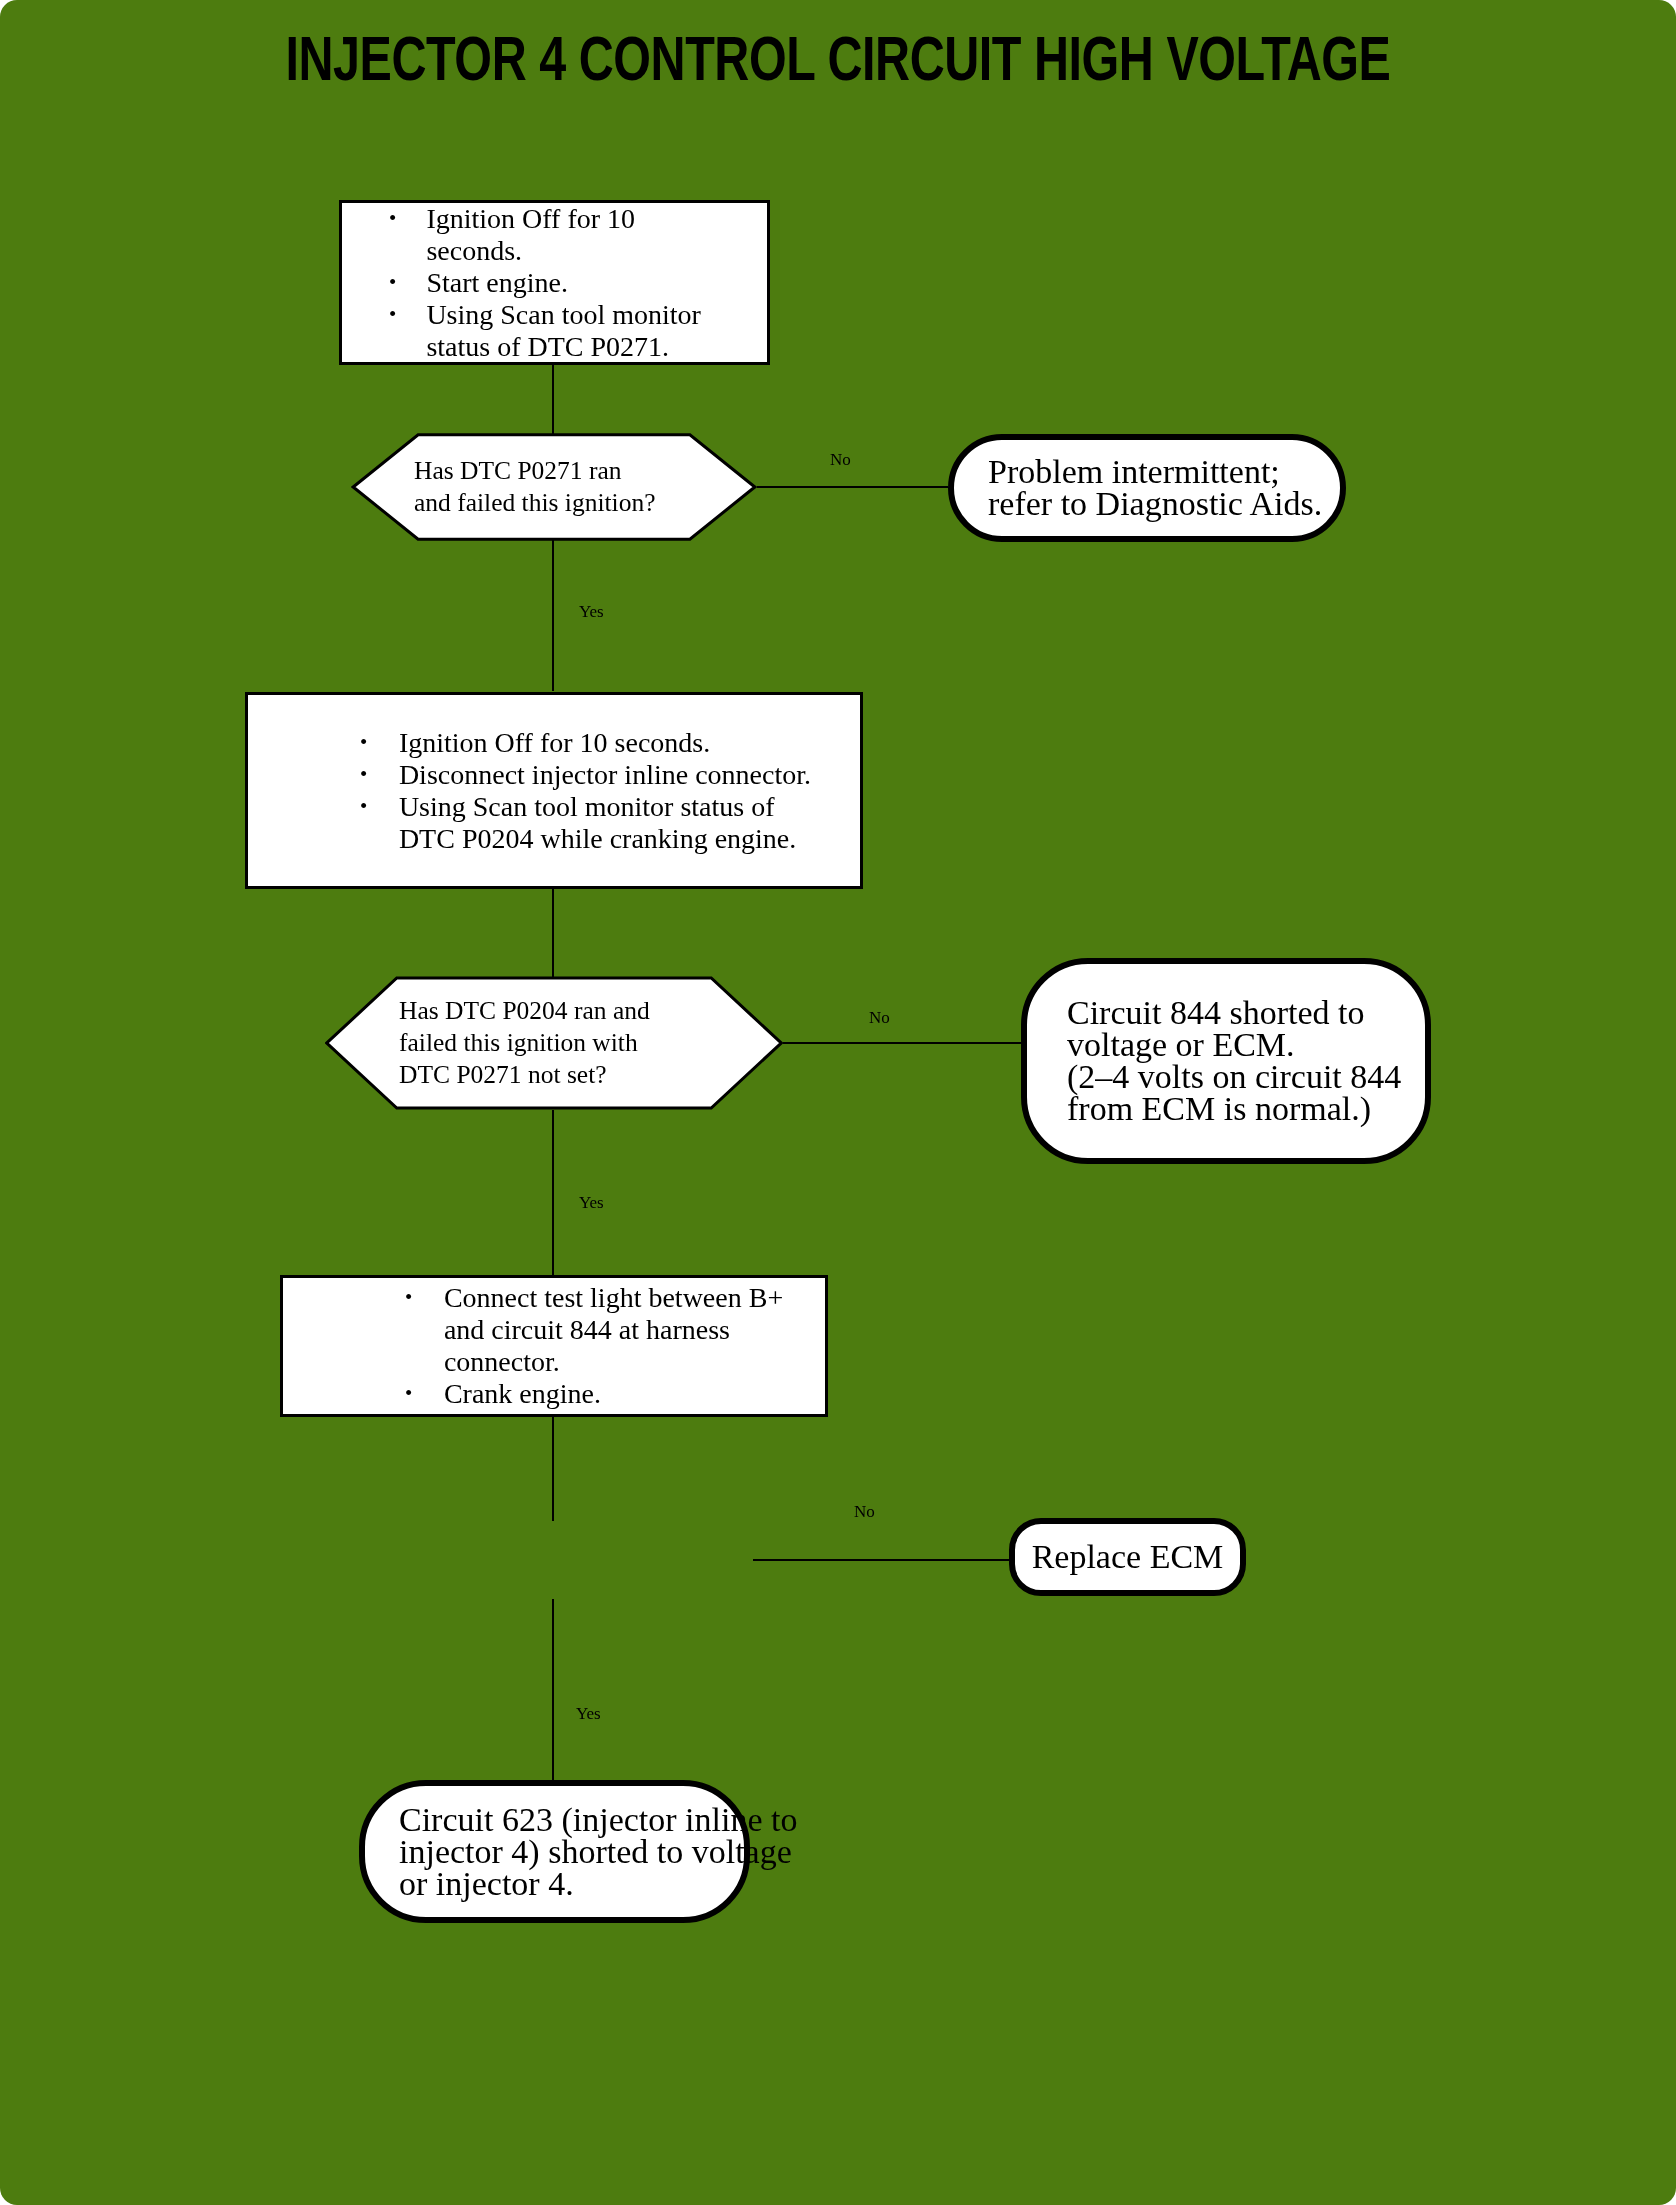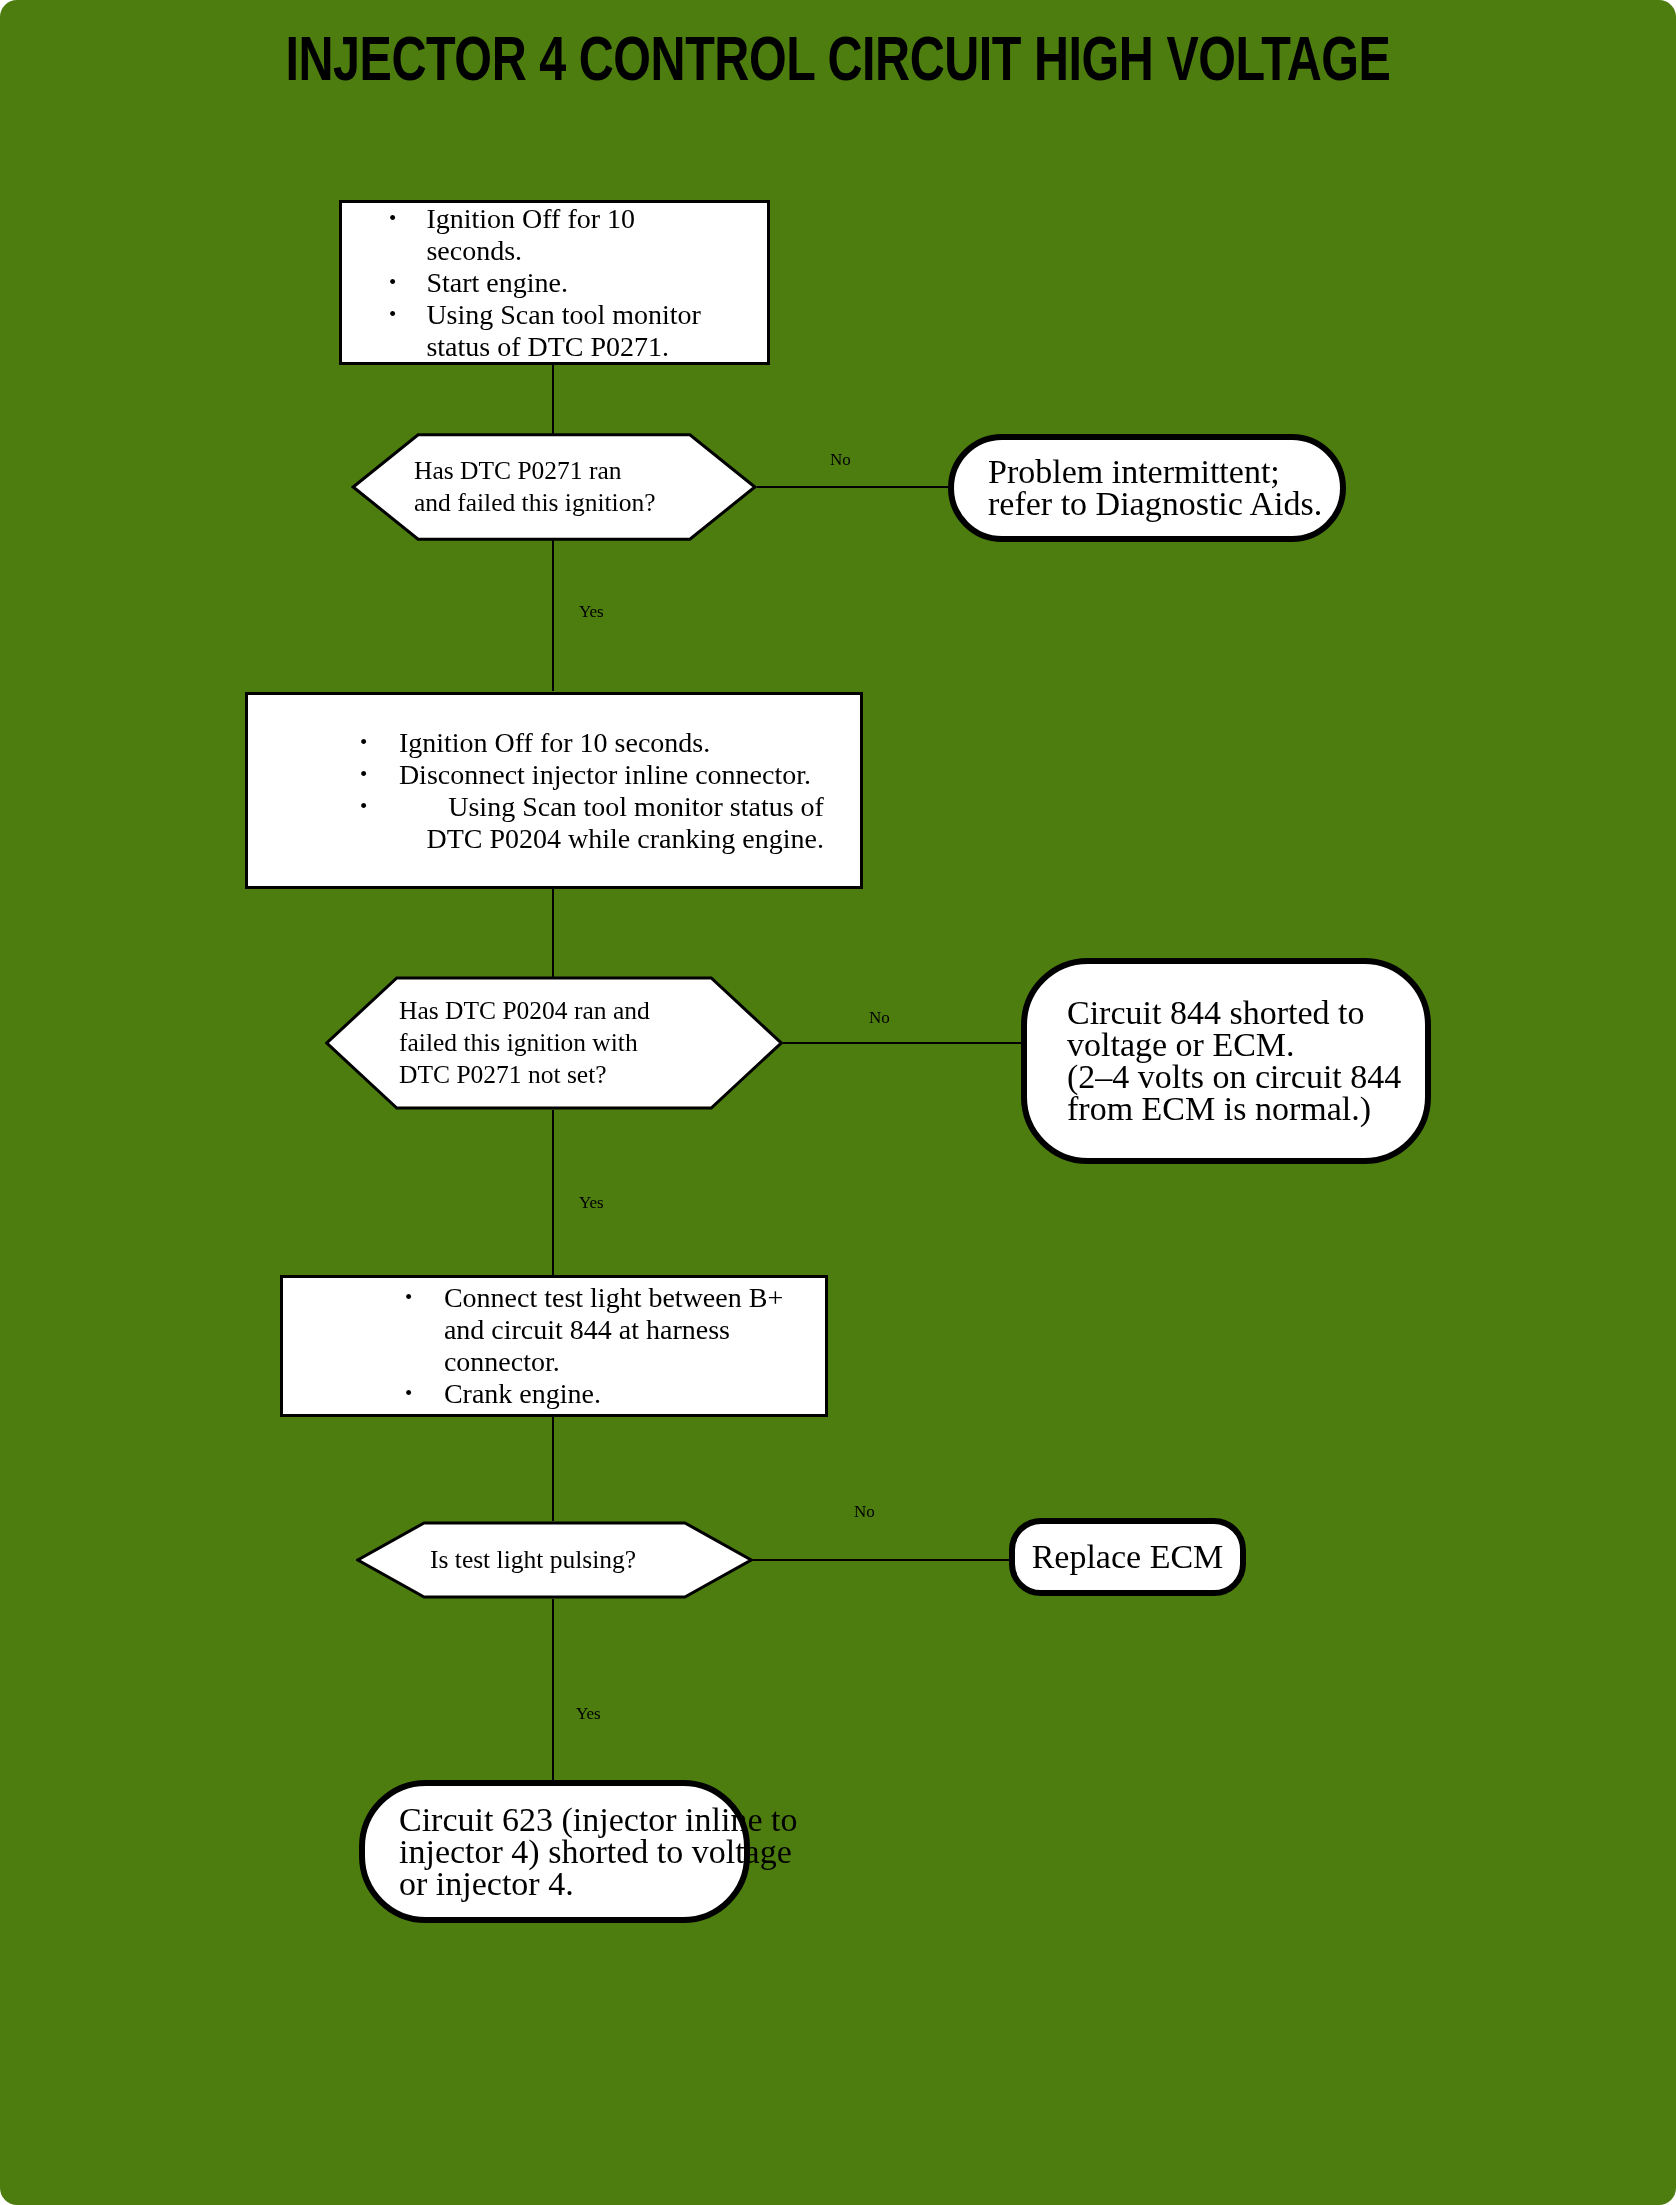--- a/index.html
+++ b/index.html
@@ -107,21 +107,21 @@
       <li class="bullet">
         <span class="marker">•</span>
         <span class="btext" style="max-width:425px;margin-left:25.5px;">Ignition Off for 10 seconds.</span>
       </li>
       <li class="bullet">
         <span class="marker">•</span>
         <span class="btext" style="max-width:425px;margin-left:25.5px;">Disconnect injector inline connector.</span>
       </li>
       <li class="bullet">
         <span class="marker">•</span>
-        <span class="btext" style="max-width:425px;margin-left:25.5px;text-align:right;">Using Scan tool monitor status of DTC P0204 while cranking engine.</span>
+        <span class="btext" style="max-width:425px;margin-left:25.5px;">Using Scan tool monitor status of DTC P0204 while cranking engine.</span>
       </li>
     </ul>
   </div>
 
   <div class="vline" style="left:552px;top:889px;height:88px;"></div>
 
   <div class="decision" style="left:325px;top:976px;width:458px;height:134px;">
     <svg viewBox="0 0 753 220">
       <polygon points="118,3 635,3 750,110 635,217 118,217 3,110" fill="#ffffff" stroke="#000000" stroke-width="5"></polygon>
     </svg>
@@ -153,28 +153,20 @@
       </li>
       <li class="bullet">
         <span class="marker">•</span>
         <span class="btext" style="max-width:389px;margin-left:25.5px;">Crank engine.</span>
       </li>
     </ul>
   </div>
 
   <div class="vline" style="left:552px;top:1416px;height:105px;"></div>
 
-  <div class="decision" style="left:356px;top:1521px;width:397px;height:78px;">
-    <svg viewBox="0 0 653 128">
-      <polygon points="112,3 541,3 650,64 541,125 112,125 3,64" fill="#ffffff" stroke="#000000" stroke-width="5"></polygon>
-    </svg>
-    <div class="dtext" style="padding-left:74px;">
-      <span class="line">Is test light pulsing?</span>
-    </div>
-  </div>
 
   <div class="hline" style="left:753px;top:1559px;width:257px;"></div>
   <div class="edge-label" style="left:854px;top:1497px;">No</div>
 
   <div class="terminal center" style="left:1009px;top:1518px;width:237px;height:78px;border-radius:32px;">
     <span class="line">Replace ECM</span>
   </div>
 
   <div class="vline" style="left:552px;top:1599px;height:182px;"></div>
   <div class="edge-label" style="left:576px;top:1699px;">Yes</div>

